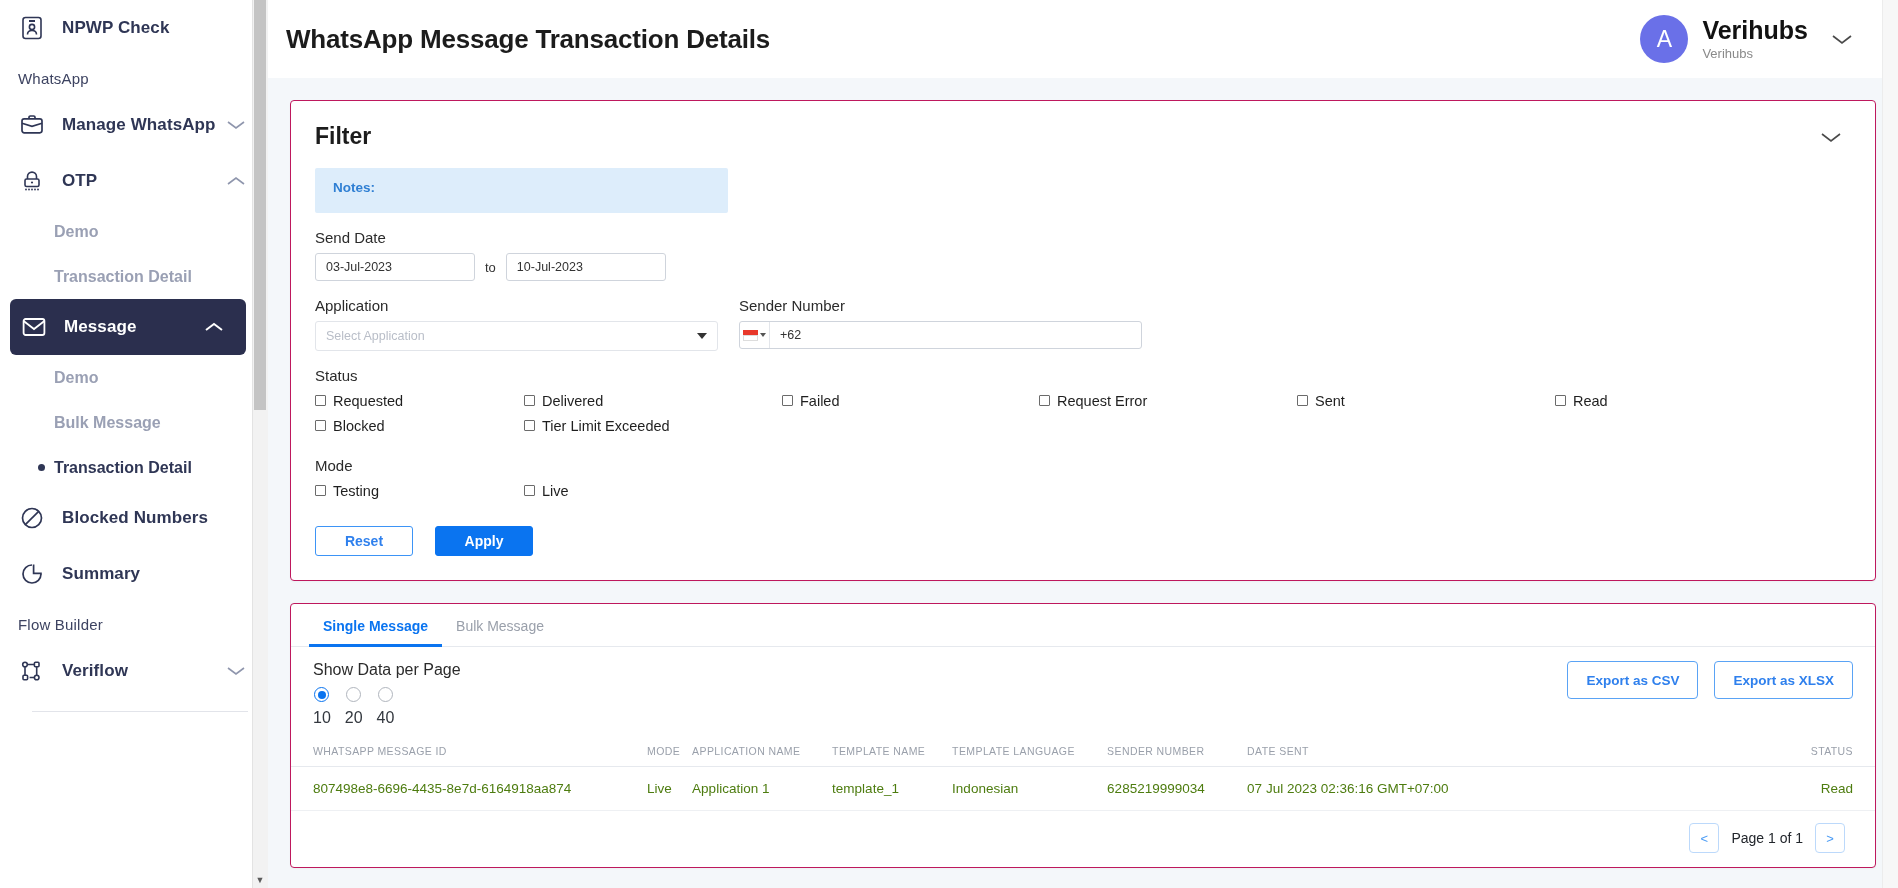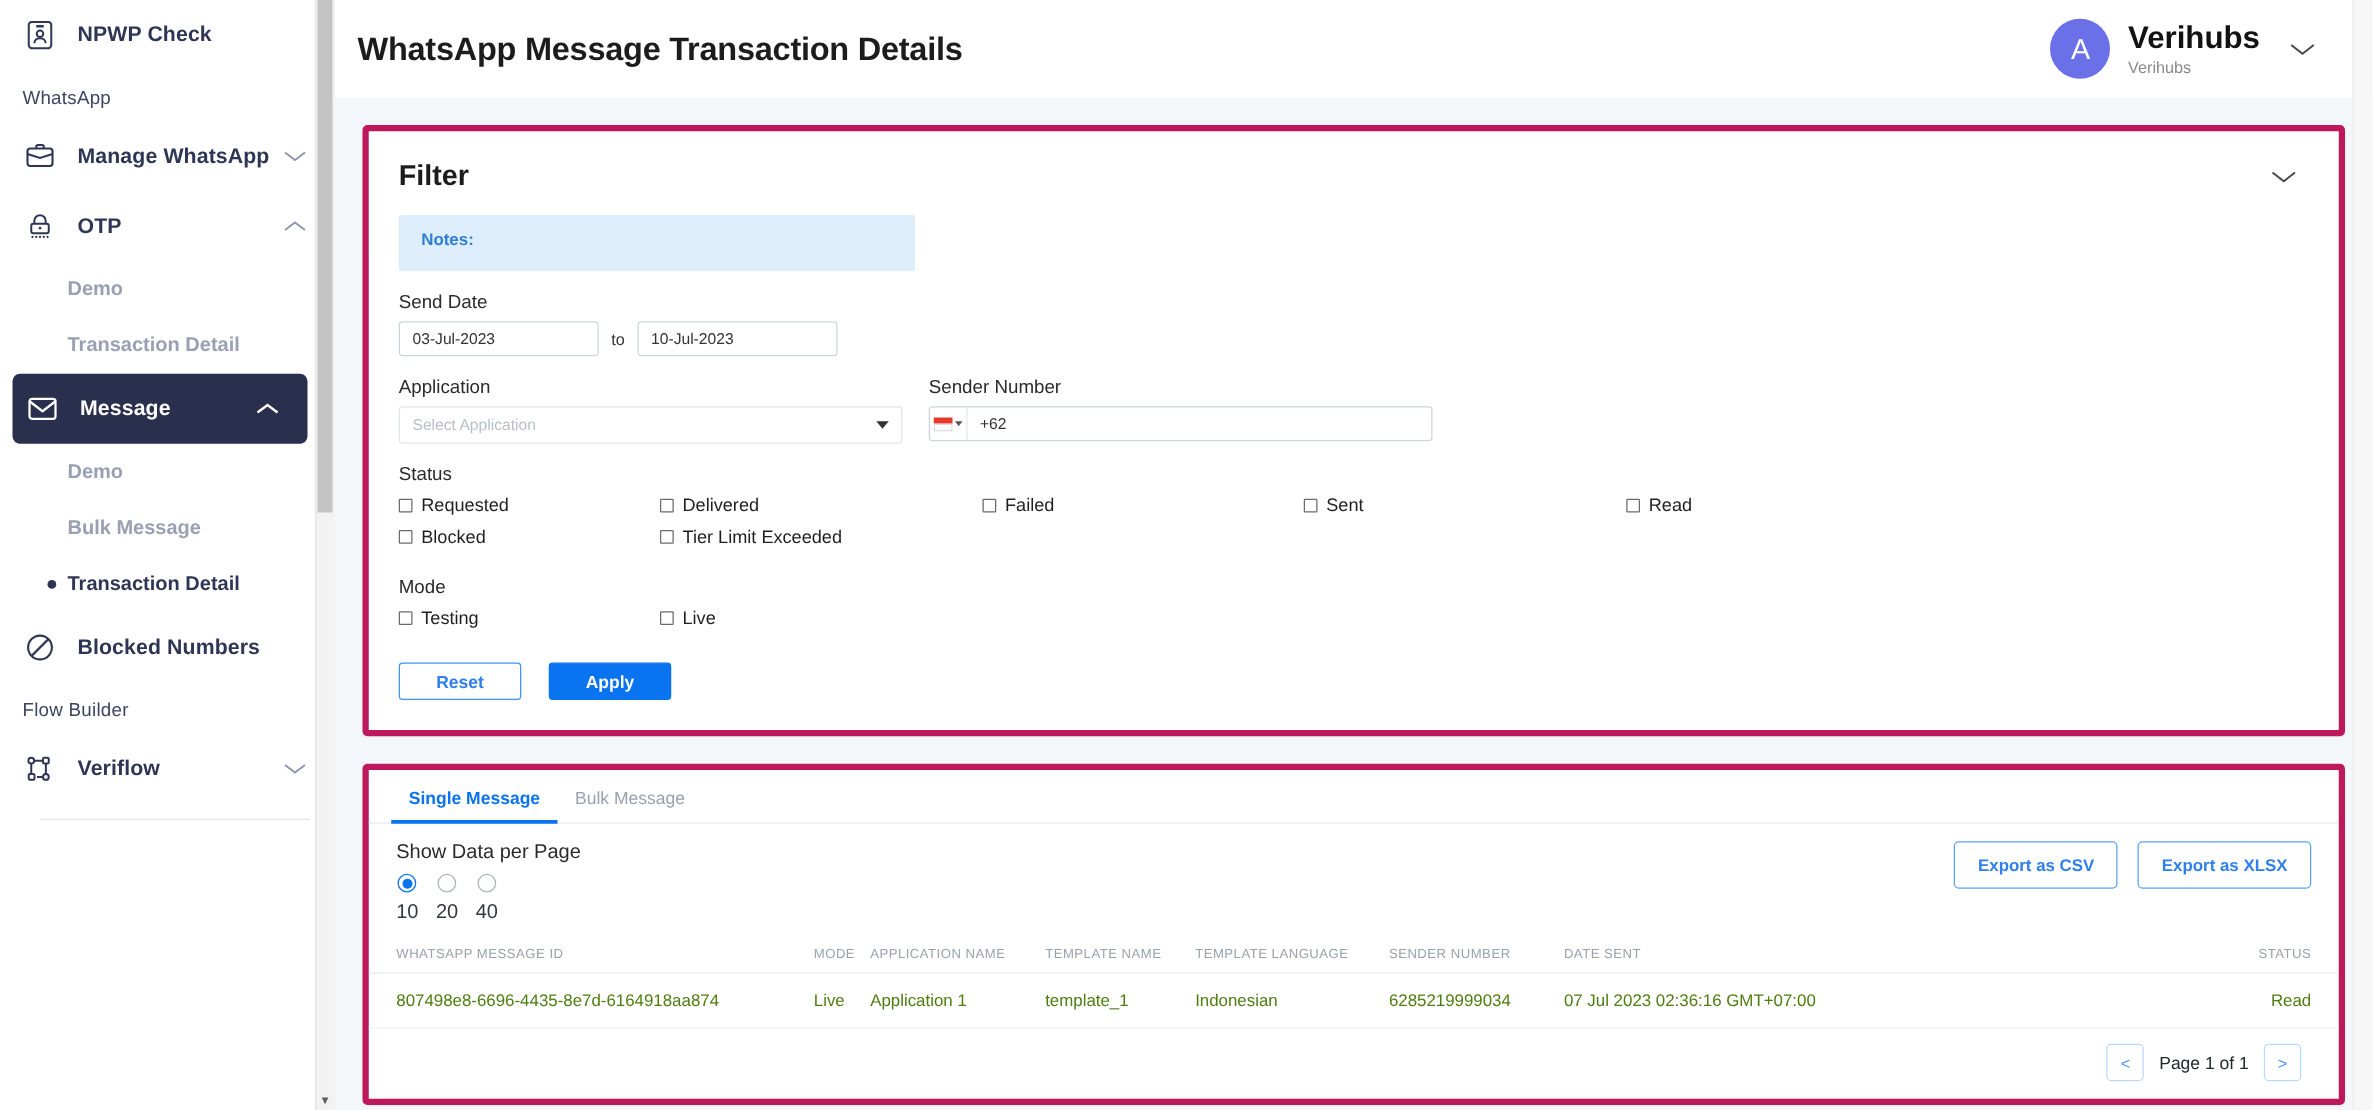--- a/index.html
+++ b/index.html
@@ -97,21 +97,21 @@
   .user-name { font-size: 25px; font-weight: bold; color: #121212; }
   .user-sub { font-size: 13px; color: #8a8a8a; margin-top: 3px; }
   .user-chev { color: #4a4a4a; margin-left: 8px; display:flex; }
 
   .content {
     background: #f4f7fa; padding: 22px 22px 0 22px;
     height: 810px; overflow: hidden;
   }
 
   .card {
-    background: #fff; border: 5px solid #be185d; border-radius: 4px;
+    background: #fff; border: 1px solid #be185d; border-radius: 4px;
     box-shadow: 0 1px 2px rgba(0,0,0,.03);
   }
   .filter-card { padding: 22px 24px 24px 24px; position: relative; }
   .filter-head {
     display: flex; align-items: center; justify-content: space-between;
     margin-bottom: 18px;
   }
   .filter-title { font-size: 23px; font-weight: bold; color: #1c1c1c; }
   .filter-chev { color: #4a4a4a; cursor: pointer; display:flex; padding-right: 8px;}
 
@@ -337,20 +337,29 @@
       <div class="nav-row">
         <span class="ico">
           <svg width="24" height="24" viewBox="0 0 24 24" fill="none" stroke="currentColor" stroke-width="1.7">
             <circle cx="12" cy="12" r="9.5"></circle>
               <path d="M5.3 18.7L18.7 5.3"></path>
           </svg>
         </span>
         <span class="lbl">Blocked Numbers</span>
       </div>
 
+      <div class="nav-row">
+        <span class="ico">
+          <svg width="24" height="24" viewBox="0 0 24 24" fill="none" stroke="currentColor" stroke-width="1.7">
+            <path d="M12 3a9 9 0 1 0 9 9"></path>
+            <path d="M13.6 2.6v8.8h8.2"></path>
+          </svg>
+        </span>
+        <span class="lbl">Summary</span>
+      </div>
 
       <div class="section-title">Flow Builder</div>
 
       <div class="nav-row">
         <span class="ico">
           <svg width="24" height="24" viewBox="0 0 24 24" fill="none" stroke="currentColor" stroke-width="1.6">
             <circle cx="5" cy="5.5" r="2.3"></circle>
               <rect x="14.4" y="3.2" width="4.6" height="4.6" rx="1"></rect>
             <rect x="3" y="16.2" width="4.6" height="4.6" rx="1"></rect>
               <circle cx="16.7" cy="18.5" r="2.3"></circle>
@@ -459,20 +468,26 @@
             </label>
             <label class="cb">
               <span class="box"></span>
               <span class="cb-lbl">Tier Limit Exceeded</span>
             </label>
           </div>
           <div class="cb-col" style="width:257px;">
             <label class="cb">
               <span class="box"></span>
               <span class="cb-lbl">Failed</span>
+            </label>
+          </div>
+          <div class="cb-col" style="width:258px;">
+            <label class="cb">
+              <span class="box"></span>
+              <span class="cb-lbl">Request Error</span>
             </label>
           </div>
           <div class="cb-col" style="width:258px;">
             <label class="cb">
               <span class="box"></span>
               <span class="cb-lbl">Sent</span>
             </label>
           </div>
           <div class="cb-col">
             <label class="cb">

